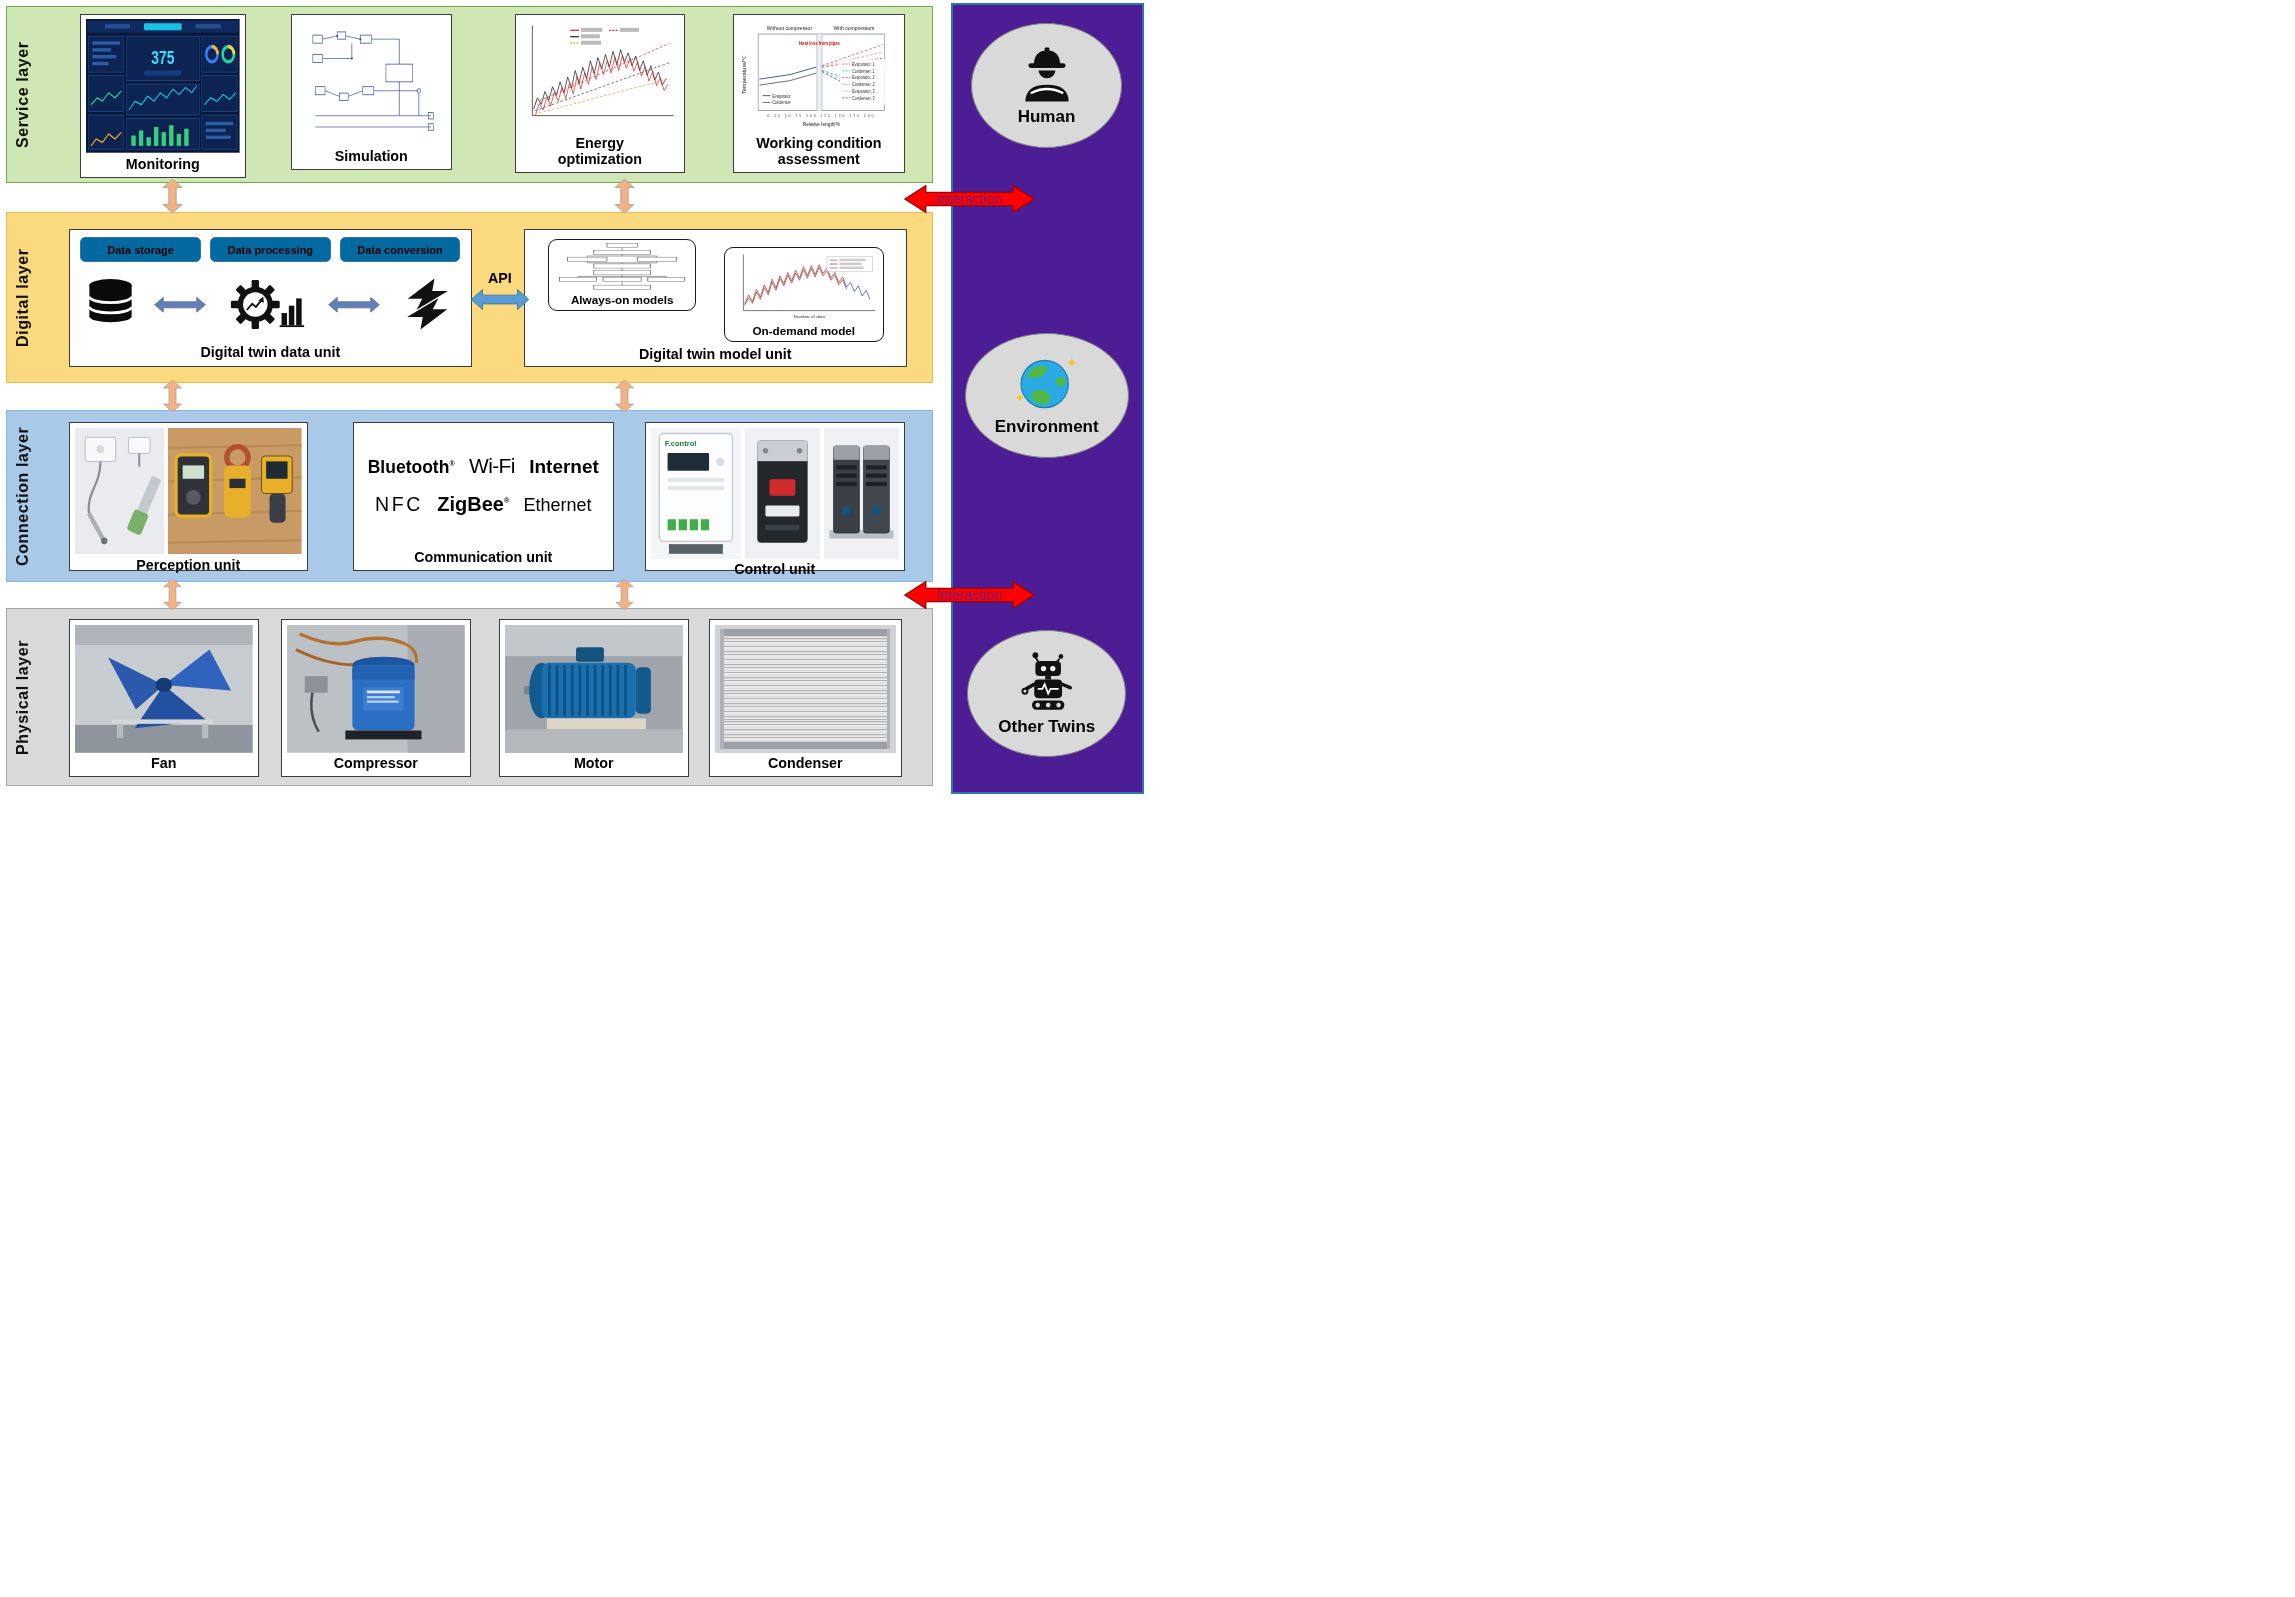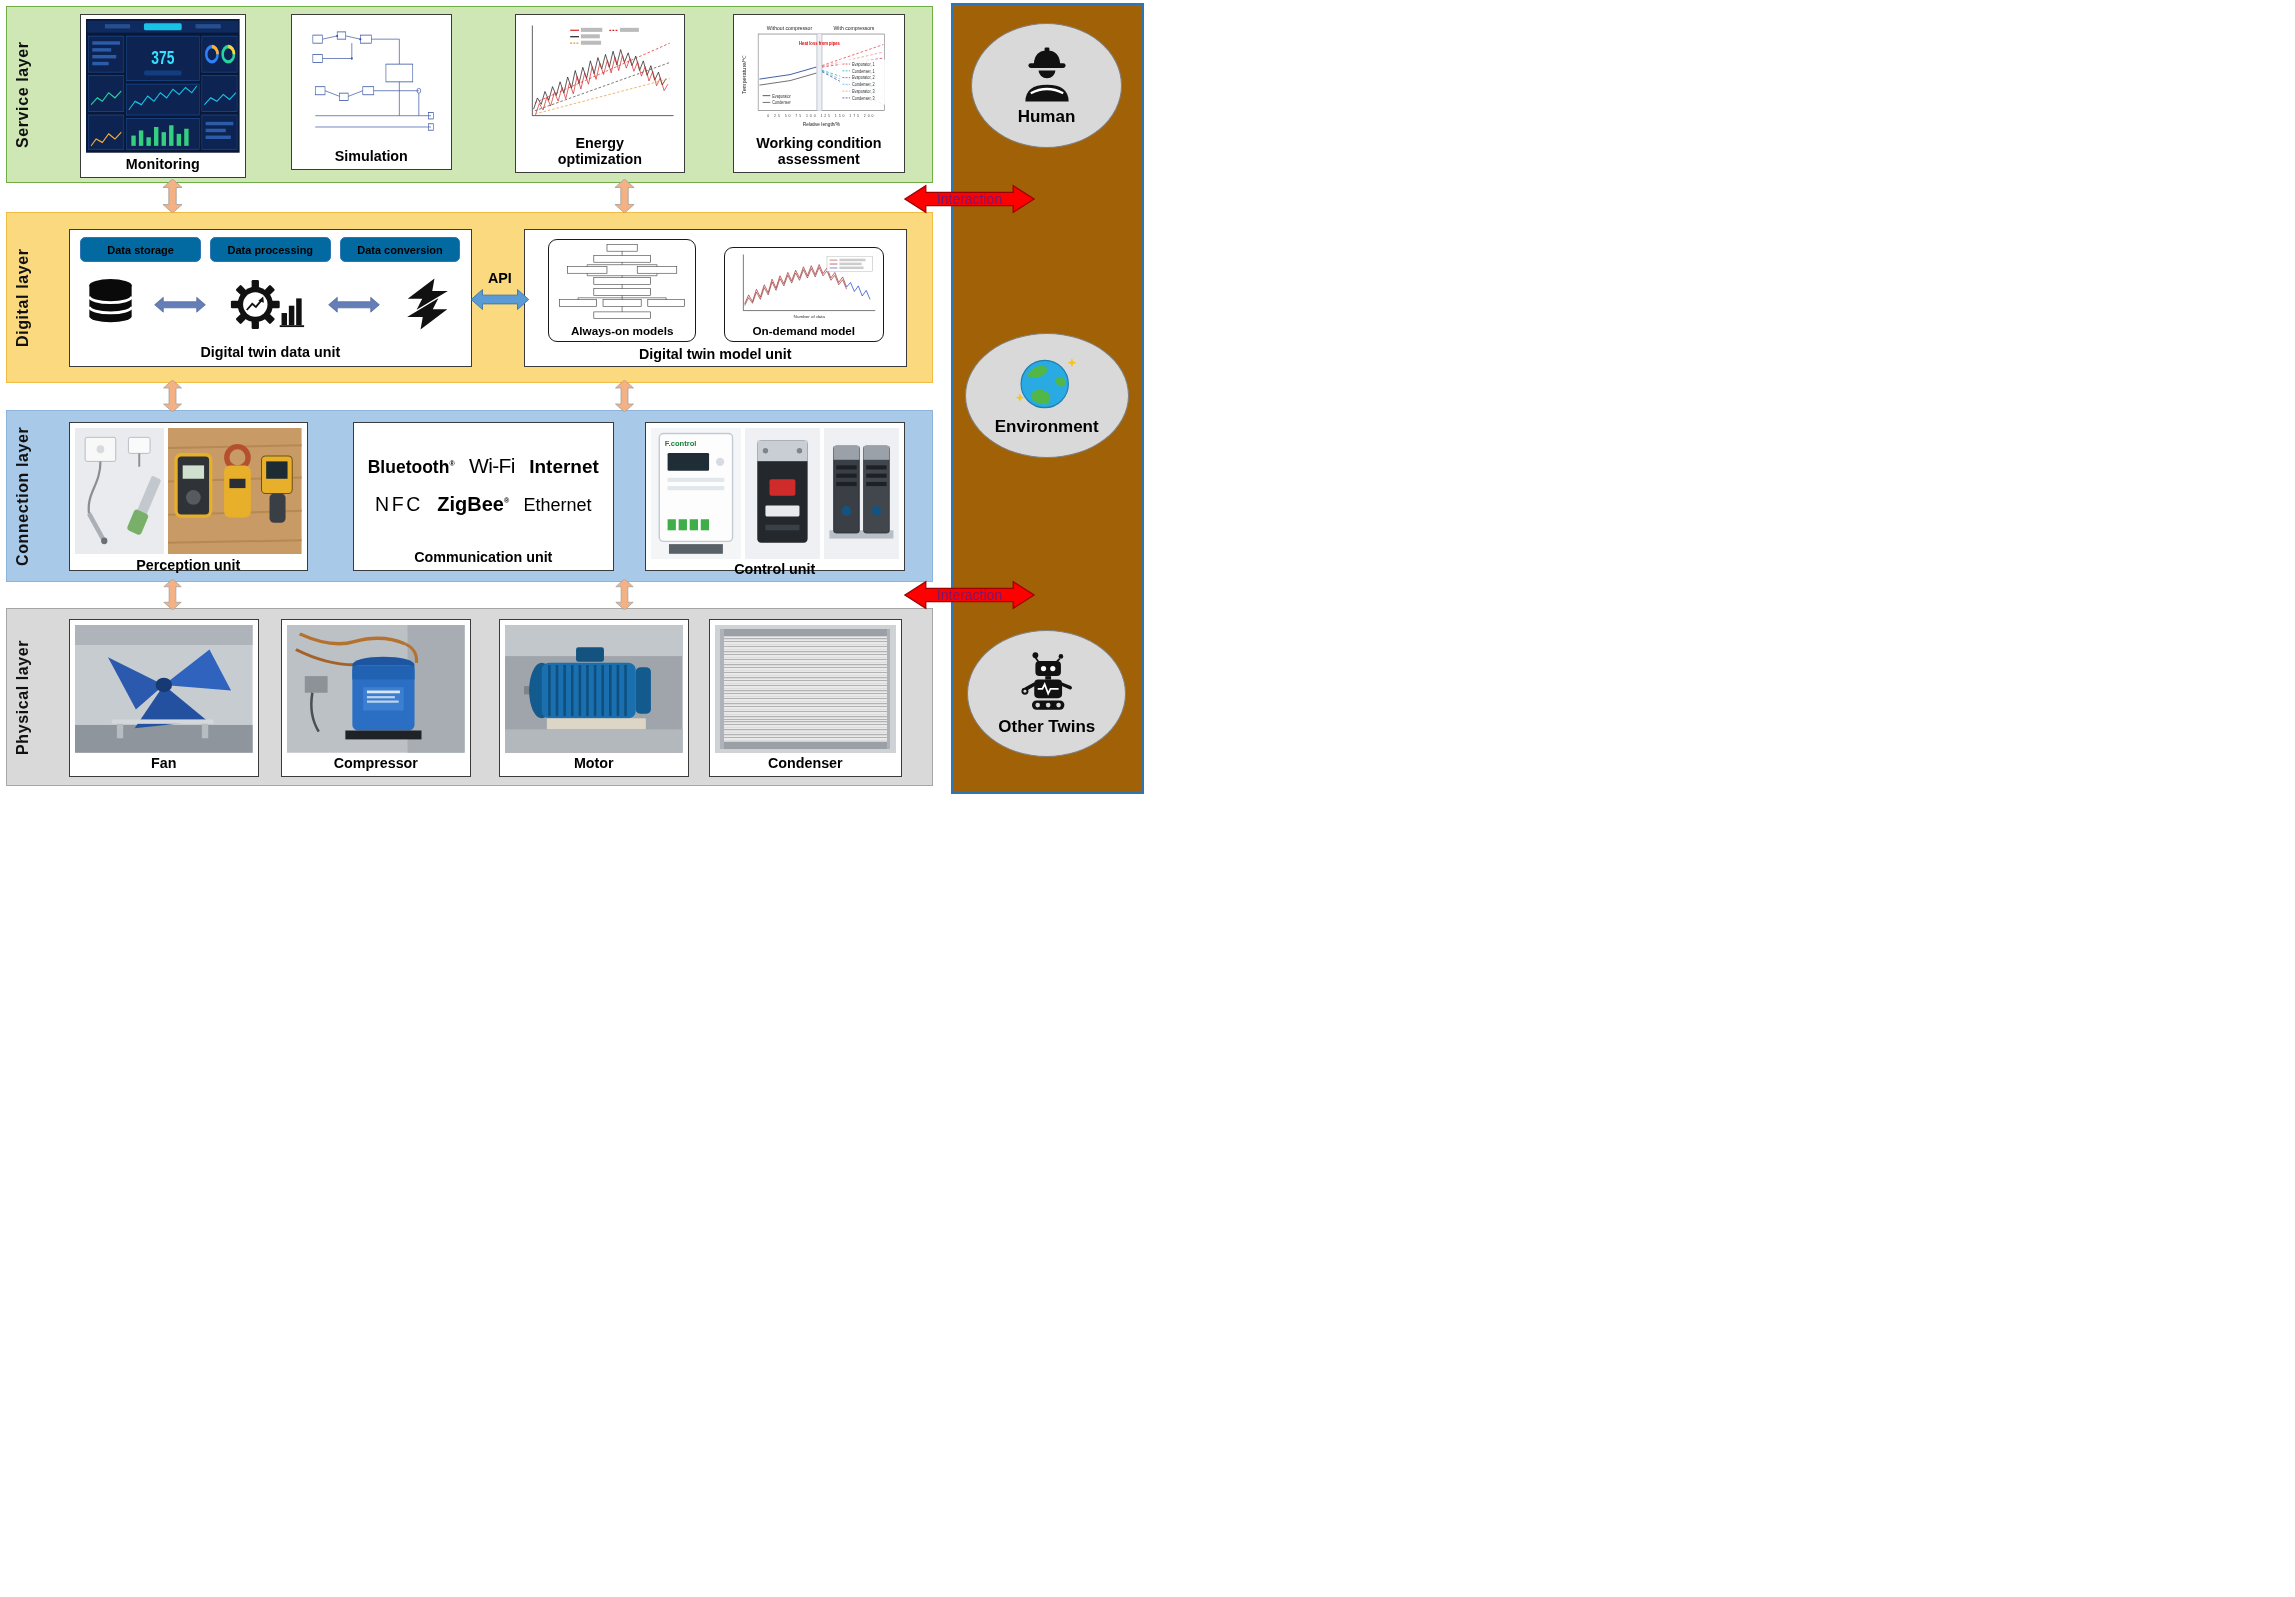--- a/index.html
+++ b/index.html
@@ -59,21 +59,21 @@
   .cond .rail-r{position:absolute;right:5.2px;top:3.9px;bottom:3.9px;width:3.9px;background:#adb3b8}
 
   
   .varrow{position:absolute;width:25px;z-index:5}
   .interaction{position:absolute;left:903px;width:133px;height:32px;z-index:10}
   .interaction svg{position:absolute;inset:0;width:100%;height:100%}
   .interaction .lbl{position:absolute;inset:0;display:flex;align-items:center;justify-content:center;
     color:#701a75;font-weight:normal;font-size:14px}
 
   
-  .right-panel{position:absolute;left:951px;top:3.2px;width:193px;height:791px;background:#a16207;border:2.6px solid #2e75b6}
+  .right-panel{position:absolute;left:951px;top:3.2px;width:193px;height:791px;background:#4c1d95;border:2.6px solid #2e75b6}
   .oval{position:absolute;border-radius:50%;background:#d9d9d9;border:1.9px solid #7f7f7f;
     display:flex;flex-direction:column;align-items:center;justify-content:center;gap:2.6px}
   .oval-label{font-weight:bold;font-size:17px}
 </style>
 </head>
 <body>
 
 <div class="canvas">
 
   <section class="band service">
@@ -289,21 +289,21 @@
     </div>
 
     <div class="api-wrap">
       <div class="api-label">API</div>
       <svg width="60" height="25" viewBox="0 0 96 40">
         <polygon points="2,20 20,4 20,13 76,13 76,4 94,20 76,36 76,27 20,27 20,36" fill="#5b9bd5" stroke="#3d79ad" stroke-width="1.5"></polygon>
       </svg>
     </div>
 
     <div class="wbox" style="left:517px;top:15.6px;width:383px;height:138px">
-      <div class="subbox" style="left:23.4px;top:9px;width:148px;height:103px">
+      <div class="subbox" style="left:23.4px;top:9px;width:148px;height:72px">
         <div class="img">
           <svg viewBox="0 0 210 132" preserveAspectRatio="none">
             <g fill="#fff" stroke="#444" stroke-width="1">
               <rect x="82" y="4" width="46" height="11"></rect>
               <rect x="62" y="22" width="86" height="11"></rect>
               <rect x="22" y="40" width="60" height="11"></rect>
                 <rect x="128" y="40" width="60" height="11"></rect>
               <rect x="62" y="58" width="86" height="11"></rect>
               <rect x="62" y="76" width="86" height="11"></rect>
               <rect x="10" y="94" width="56" height="11"></rect>

